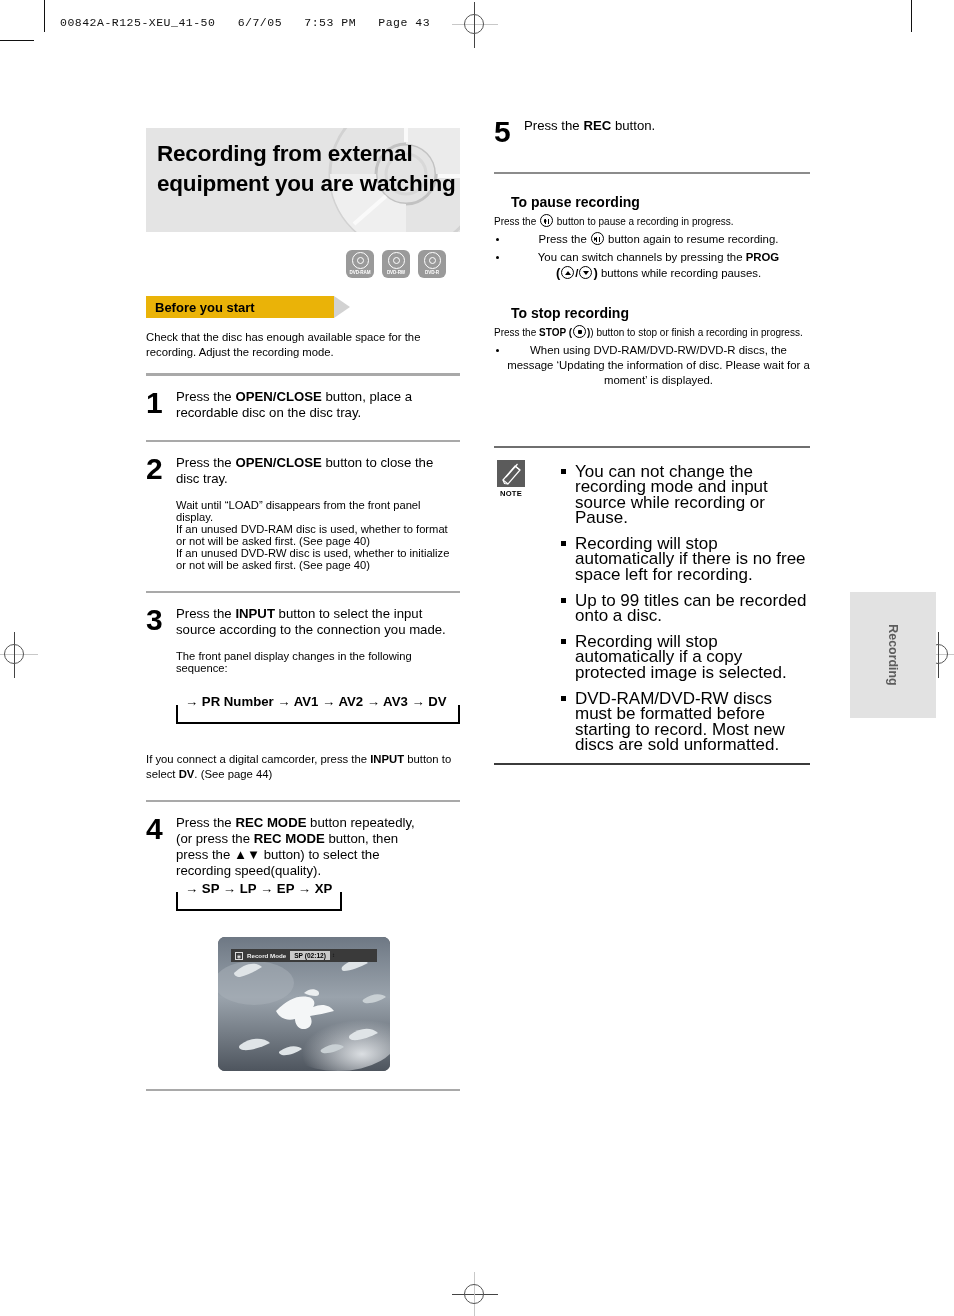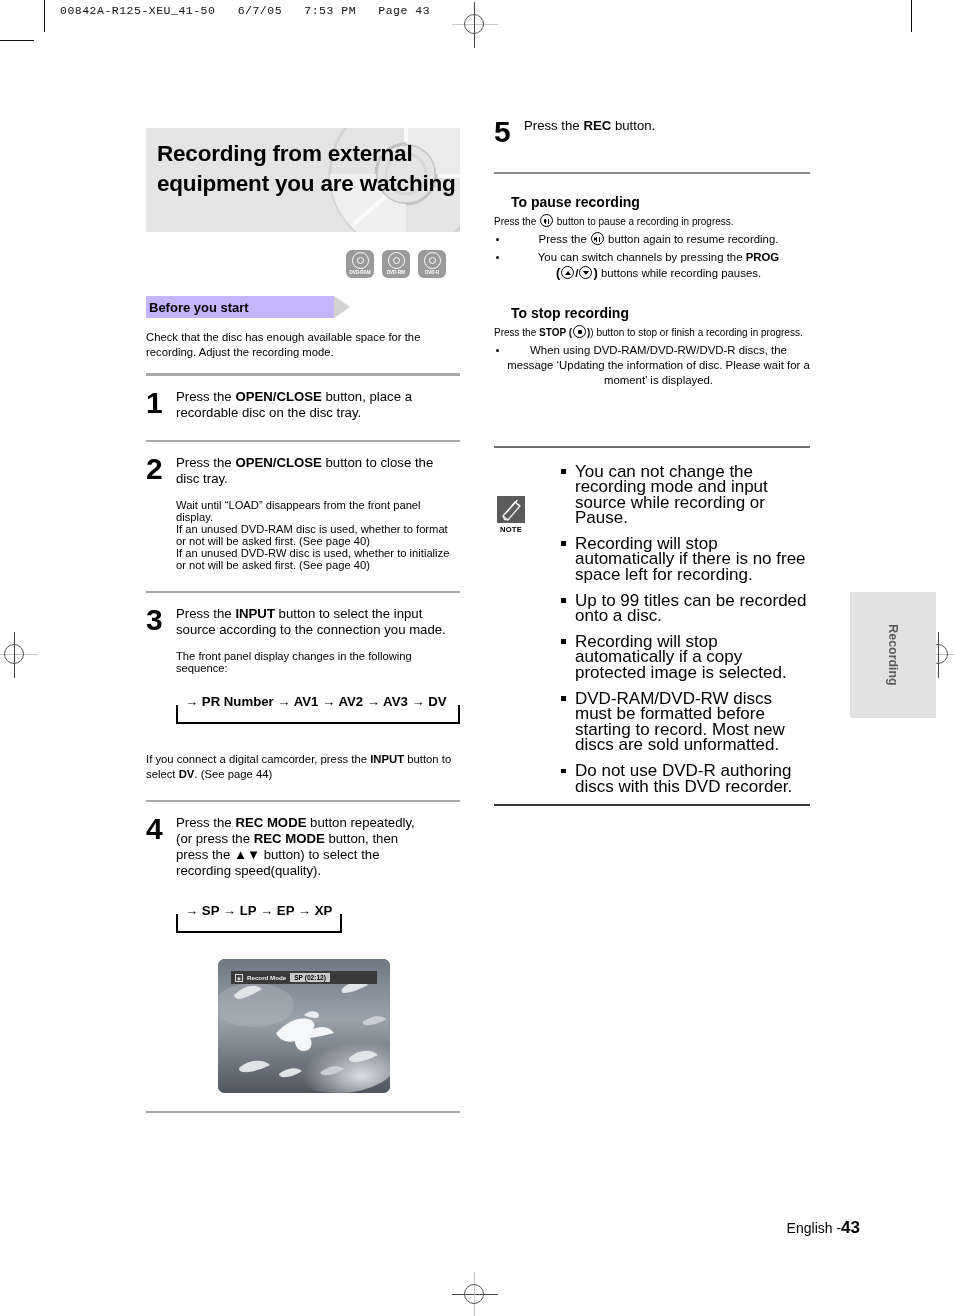--- a/index.html
+++ b/index.html
@@ -12,21 +12,21 @@
     height: 1316px;
     position: relative;
     font-family: "Liberation Sans", sans-serif;
     color: #000;
     overflow: hidden;
   }
 
   
   .printhdr {
     position: absolute;
-    top: 4px;
+    top: 16px;
     left: 60px;
     font-family: "Liberation Mono", monospace;
     font-size: 11.5px;
     letter-spacing: 0.5px;
     white-space: pre;
     color: #111;
   }
   .crop-v {
     position: absolute;
     width: 1px;
@@ -163,24 +163,24 @@
   .chip-wrap {
     position: relative;
     margin-top: 64px;
     height: 22px;
   }
   .chip {
     position: absolute;
     left: 0; top: 0;
     height: 22px;
     width: 188px;
-    background: #c4b5fd;
+    background: #eab308;
     display: flex;
     align-items: center;
-    padding-left: 3px;
+    padding-left: 9px;
     box-sizing: border-box;
     font-weight: bold;
     font-size: 13px;
   }
   .chip-arrow {
     position: absolute;
     left: 188px; top: 0;
     width: 0; height: 0;
     border-top: 11px solid transparent;
     border-bottom: 11px solid transparent;
@@ -574,21 +574,21 @@
 
     <div class="step">
       <div class="num">4</div>
       <div class="scontent">
         <div class="slead">
           <span>Press the </span><b>REC MODE</b><span> button repeatedly,</span><br>
           <span>(or press the </span><b>REC MODE</b><span> button, then</span><br>
           <span>press the ▲▼ button) to select the</span><br>
           <span>recording speed(quality).</span>
         </div>
-        <div class="seqbox narrow" style="margin-top:24px;">
+        <div class="seqbox narrow" style="margin-top:2px;">
           <div class="frame"></div>
           <div class="seqtext">→ SP → LP → EP → XP</div>
         </div>
       </div>
     </div>
 
     <div class="screen">
       <svg class="sky" viewBox="0 0 172 134" preserveAspectRatio="none">
         <defs>
           <linearGradient id="skyg" x1="0" y1="0" x2="0" y2="1">
@@ -655,48 +655,44 @@
 
     <div class="para"><span>Press the </span><b>STOP</b><b> (</b><span class="key stopkey"></span><b>)</b><span>) button to stop or finish a recording in progress.</span></div>
 
     <ul class="dots">
       <li>When using DVD-RAM/DVD-RW/DVD-R discs, the message ‘Updating the information of disc. Please wait for a moment’ is displayed.</li>
     </ul>
 
     <div class="noteblock">
       <div class="rule-dark" style="height:1.5px;background:#6f6f6f;"></div>
 
-      <div class="note-icon" style="top:14px;margin-top:36px;">
+      <div class="note-icon" style="top:14px;">
         <div class="sq">
           <svg viewBox="0 0 28 27" width="28" height="27">
             <g stroke="#ffffff" stroke-width="1.2" fill="none">
               <path d="M6 20 L18 6 L23 10 L11 24 Z"></path>
               <path d="M6 20 L7.5 23.5 L11 24"></path>
               <path d="M18 6 L23 10"></path>
               <path d="M9 17 L20.5 4"></path>
             </g>
           </svg>
         </div>
         <div class="lbl">NOTE</div>
       </div>
 
       <ul class="squares" style="padding-top:16px;">
         <li>You can not change the recording mode and input source while recording or Pause.</li>
         <li>Recording will stop automatically if there is no free space left for recording.</li>
         <li>Up to 99 titles can be recorded onto a disc.</li>
         <li>Recording will stop automatically if a copy protected image is selected.</li>
         <li>DVD-RAM/DVD-RW discs must be formatted before starting to record. Most new discs are sold unformatted.</li>
-        <li>Do not use DVD-R authoring discs with this DVD recorder.</li>
       </ul>
 
       <div class="rule-dark" style="height:2px;background:#3b3b3b;margin-top:4px;"></div>
     </div>
   </div>
 
   <div class="sidetab">
     <span>Recording</span>
   </div>
 
-  <div class="footer">
-    <span>English -</span><span class="num">43</span>
-  </div>
 
 </div>
 
 </body></html>

